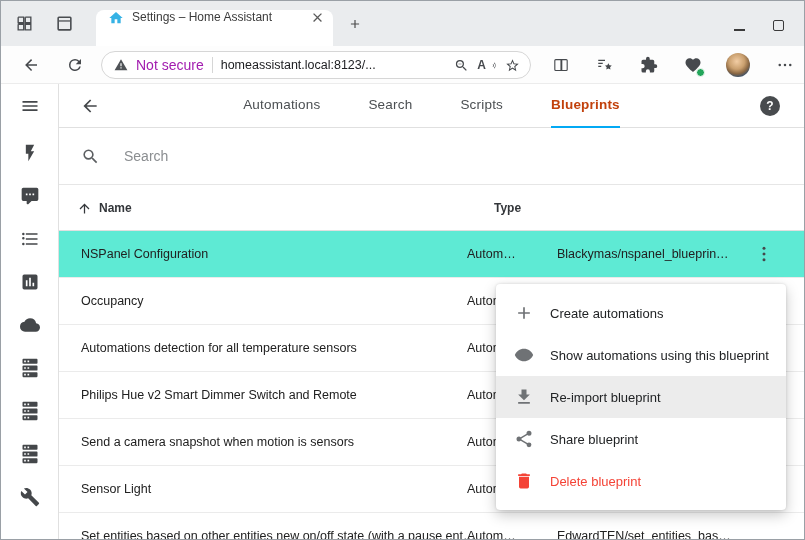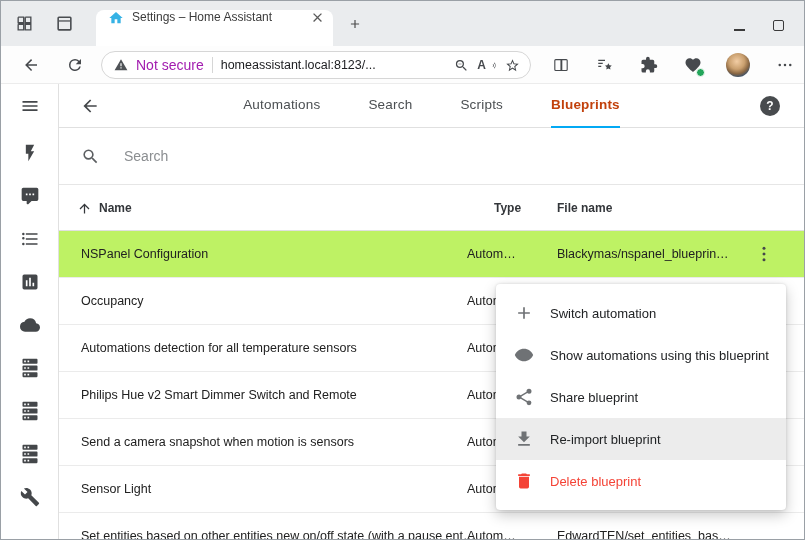--- a/index.html
+++ b/index.html
@@ -49,21 +49,21 @@
 .ha-search{position:relative;height:57px;border-bottom:1px solid #e6e6e6;display:flex;align-items:center;padding-left:22px;gap:24px}
 .search-ic{width:19px;height:19px;color:#5b5e61;flex:none}
 .ha-search input{border:none;outline:none;font-size:14px;color:#212121;width:420px;background:transparent;font-family:inherit}
 .ha-search input::placeholder{color:#8a8d90}
 .thead{position:relative;height:46px;border-bottom:1px solid #e0e0e0;font-size:12px;font-weight:bold;color:#33363a}
 .sort-ic{position:absolute;left:18px;top:16px;width:15px;height:15px;color:#33363a}
 .th-name{position:absolute;left:40px;line-height:46px}
 .th-type{position:absolute;left:435px;line-height:46px}
 .th-file{position:absolute;left:498px;line-height:46px}
 .row{position:relative;height:47px;border-bottom:1px solid #ebebeb;font-size:12.5px;color:#212121;background:#fff}
-.row.selected{background:#bef264}
+.row.selected{background:#5eead4}
 .c-name{position:absolute;left:22px;top:0;line-height:47px;width:396px;white-space:nowrap;overflow:hidden;text-overflow:ellipsis}
 .c-type{position:absolute;left:408px;line-height:47px;white-space:nowrap}
 .c-file{position:absolute;left:498px;line-height:47px;white-space:nowrap;width:200px;overflow:hidden}
 .kebab{position:absolute;left:695px;top:13px;width:20px;height:20px;color:#44474a}
 
 
 .menu{position:absolute;left:495px;top:200px;width:290px;background:#fff;border-radius:4px;box-shadow:0 5px 14px rgba(0,0,0,.22),0 0 3px rgba(0,0,0,.14);padding:8px 0;z-index:40}
 .m-item{height:42px;display:flex;align-items:center;padding-left:18px;gap:16px;font-size:13px;color:#212325;cursor:default}
 .m-item .mi{width:20px;height:20px;color:#6f7275;flex:none}
 .m-item.hover{background:#ececec}
@@ -267,21 +267,20 @@
       </div>
 
       <div class="thead">
         <span class="i sort-ic">
           <svg viewBox="0 0 24 24">
               <path d="M13 20h-2V8l-5.5 5.5-1.42-1.42L12 4.16l7.92 7.92-1.42 1.42L13 8v12z"></path>
             </svg>
         </span>
         <span class="th-name">Name</span>
         <span class="th-type">Type</span>
-        <span class="th-file">File name</span>
       </div>
 
       <div class="row selected">
         <span class="c-name">NSPanel Configuration</span>
         <span class="c-type">Autom…</span>
         <span class="c-file">Blackymas/nspanel_blueprin…</span>
         <span class="i kebab">
           <svg viewBox="0 0 24 24">
               <circle cx="12" cy="5" r="1.8"></circle>
               <circle cx="12" cy="12" r="1.8"></circle>
@@ -321,45 +320,45 @@
       </div>
     </div>
 
     <div class="menu">
       <div class="m-item">
         <span class="i mi">
           <svg viewBox="0 0 24 24">
               <path d="M19 13h-6v6h-2v-6H5v-2h6V5h2v6h6v2z"></path>
             </svg>
         </span>
-        <span>Switch automation</span>
+        <span>Create automations</span>
       </div>
       <div class="m-item">
         <span class="i mi">
           <svg viewBox="0 0 24 24">
               <path d="M12 9a3 3 0 0 1 3 3 3 3 0 0 1-3 3 3 3 0 0 1-3-3 3 3 0 0 1 3-3m0-4.5c5 0 9.27 3.11 11 7.5-1.73 4.39-6 7.5-11 7.5S2.73 16.39 1 12c1.73-4.39 6-7.5 11-7.5z"></path>
             </svg>
         </span>
         <span>Show automations using this blueprint</span>
       </div>
+      <div class="m-item hover">
+        <span class="i mi">
+          <svg viewBox="0 0 24 24">
+              <path d="M5 20h14v-2H5v2M19 9h-4V3H9v6H5l7 7 7-7z"></path>
+            </svg>
+        </span>
+        <span>Re-import blueprint</span>
+      </div>
       <div class="m-item">
         <span class="i mi">
           <svg viewBox="0 0 24 24">
               <path d="M18 16.08c-.76 0-1.44.3-1.96.77L8.91 12.7c.05-.23.09-.46.09-.7s-.04-.47-.09-.7l7.05-4.11c.54.5 1.25.81 2.04.81a3 3 0 0 0 3-3 3 3 0 0 0-3-3 3 3 0 0 0-3 3c0 .24.04.47.09.7L8.04 9.81C7.5 9.31 6.79 9 6 9a3 3 0 0 0-3 3 3 3 0 0 0 3 3c.79 0 1.5-.31 2.04-.81l7.12 4.16c-.05.21-.08.43-.08.65a2.92 2.92 0 0 0 2.92 2.92 2.92 2.92 0 0 0 2.92-2.92A2.92 2.92 0 0 0 18 16.08z"></path>
             </svg>
         </span>
         <span>Share blueprint</span>
-      </div>
-      <div class="m-item hover">
-        <span class="i mi">
-          <svg viewBox="0 0 24 24">
-              <path d="M5 20h14v-2H5v2M19 9h-4V3H9v6H5l7 7 7-7z"></path>
-            </svg>
-        </span>
-        <span>Re-import blueprint</span>
       </div>
       <div class="m-item danger">
         <span class="i mi">
           <svg viewBox="0 0 24 24">
               <path d="M19 4h-3.5l-1-1h-5l-1 1H5v2h14M6 19a2 2 0 0 0 2 2h8a2 2 0 0 0 2-2V7H6v12z"></path>
             </svg>
         </span>
         <span>Delete blueprint</span>
       </div>
     </div>

